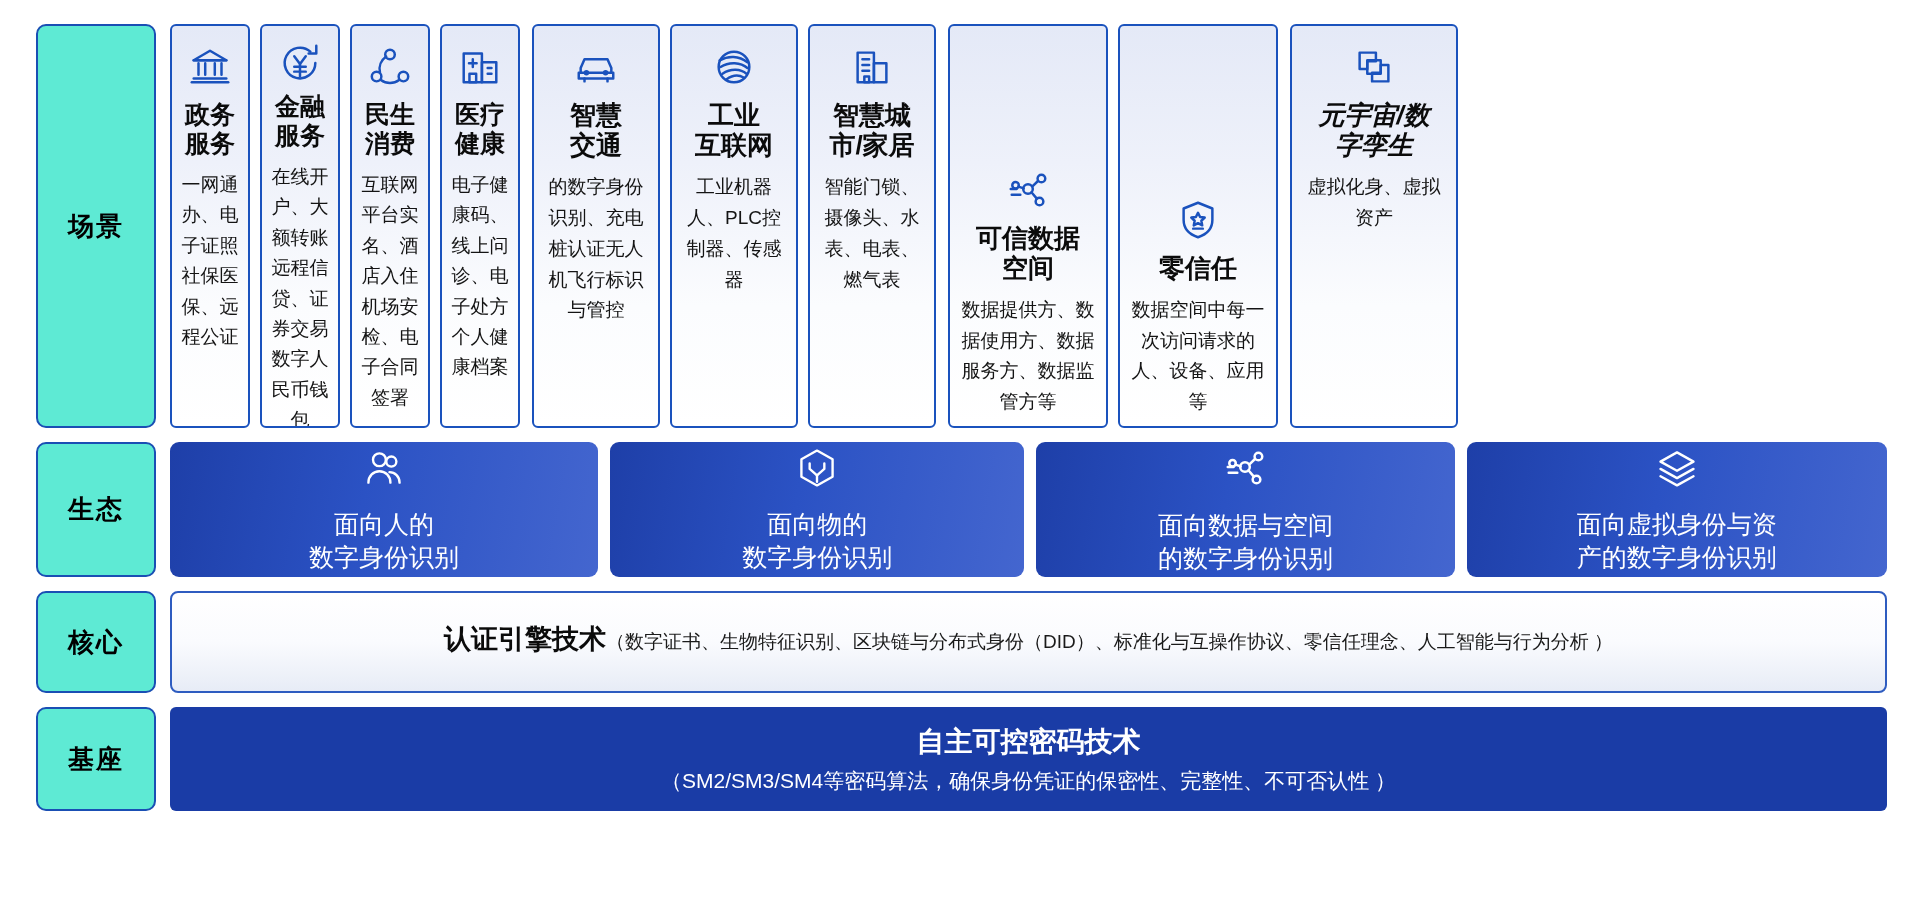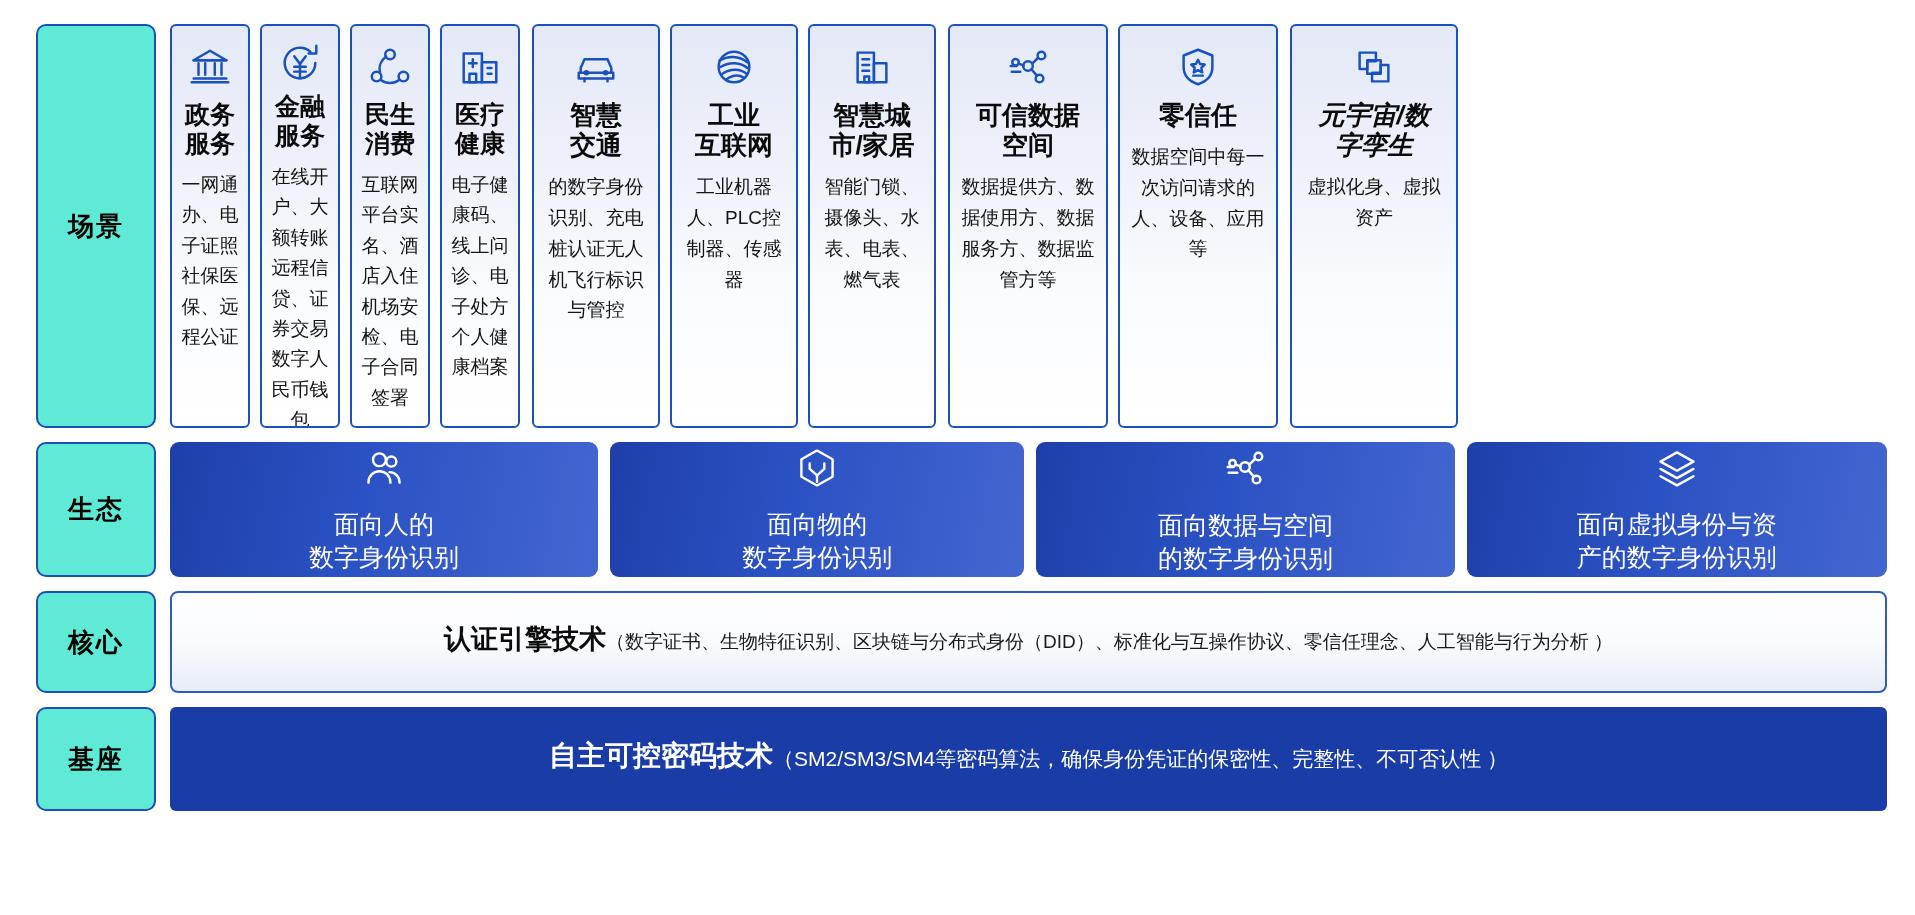--- a/index.html
+++ b/index.html
@@ -66,21 +66,21 @@
     line-height:1.62;
     text-align:center;
     color:#141414;
     padding:0 2px;
   }
   
   .w-narrow{width:80px;}
   .w-narrow .scene-title{font-size:25px;}
   .w-narrow .scene-desc{font-size:19px;line-height:1.6;}
   .w-mid{width:128px;}
-  .w-wide{width:160px;}
+  .w-wide{width:160px;justify-content:flex-end;}
   .w-xwide{width:168px;}
 
   
   #row-eco{height:135px;}
   .eco-card{
     border-radius:9px;
     background:linear-gradient(100deg,#1e3fa8 0%,#2b52c4 45%,#4466cf 100%);
     display:flex;align-items:center;justify-content:center;
     gap:18px;
     box-sizing:border-box;
@@ -109,21 +109,21 @@
   }
   .core-title{font-size:27px;font-weight:bold;color:#0b0b0b;margin-bottom:6px;}
   .core-sub{font-size:19px;color:#1a1a1a;text-align:center;}
 
   
   #row-base{height:104px;}
   .base-card{
     flex:1 1 auto;
     border-radius:6px;
     background:#1a3ca6;
-    display:flex;flex-direction:row;align-items:center;justify-content:center;
+    display:flex;flex-direction:column;align-items:center;justify-content:center;
     box-sizing:border-box;
     padding:6px 10px;
     color:#ffffff;
   }
   .base-title{font-size:28px;font-weight:bold;margin-bottom:6px;}
   .base-sub{font-size:21px;}
 </style>
 </head>
 <body>
 

